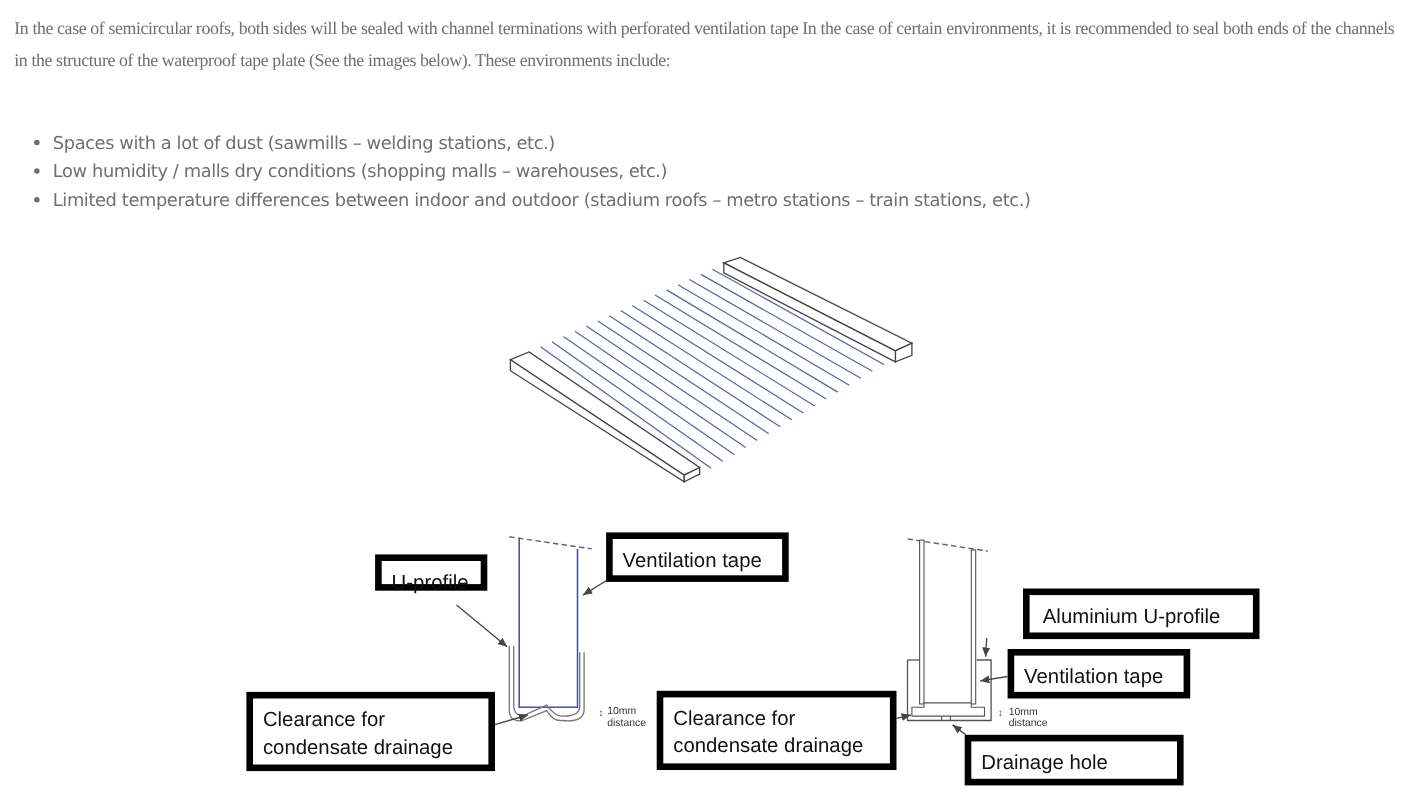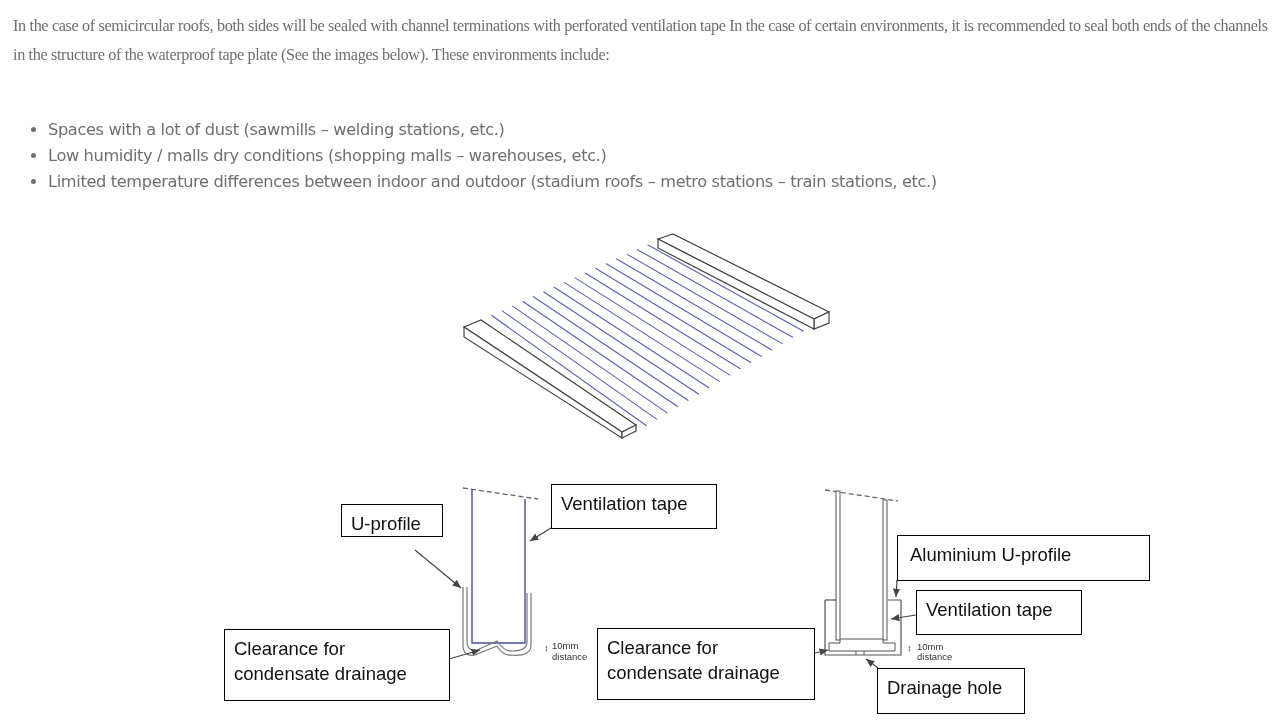--- a/index.html
+++ b/index.html
@@ -10,21 +10,21 @@
     color: #6f6f6f; letter-spacing: -0.35px; margin: 0;
   }
   .bullets {
     position: absolute; left: 26px; top: 117px; margin: 0; padding: 0 0 0 22px;
     font-family: "DejaVu Sans", sans-serif; font-size: 16.2px; line-height: 26px;
     color: #6f6f6f; letter-spacing: -0.35px;
   }
   .bullets li { padding-left: 0; }
   svg.fig { position: absolute; left: 0; top: 0; }
   .label-box {
-    position: absolute; background: #fff; border: 1px solid #000000;
+    position: absolute; background: #fff; border: 6px solid #000000;
     font-family: "Liberation Sans", sans-serif; font-size: 18.5px; color: #111;
     box-sizing: border-box; padding: 6px 9px; line-height: 25px;
   }
 </style>
 </head>
 <body>
 
 <p class="intro">In the case of semicircular roofs, both sides will be sealed with channel terminations with perforated ventilation tape In the case of certain environments, it is recommended to seal both ends of the channels in the structure of the waterproof tape plate (See the images below). These environments include:</p>
 
 <ul class="bullets">
@@ -104,16 +104,16 @@
     <text x="907" y="651" font-family="Liberation Sans, sans-serif" font-size="9" fill="#333">↕</text>
     <text x="917" y="650" font-family="Liberation Sans, sans-serif" font-size="9.5" fill="#333">10mm</text>
     <text x="917" y="660" font-family="Liberation Sans, sans-serif" font-size="9.5" fill="#333">distance</text>
   </g>
 </svg>
 
 <div class="label-box" style="left:341px;top:504px;width:102px;height:33px;">U-profile</div>
 <div class="label-box" style="left:551px;top:484px;width:166px;height:45px;">Ventilation tape</div>
 <div class="label-box" style="left:224px;top:629px;width:226px;height:72px;">Clearance for condensate drainage</div>
 
-<div class="label-box" style="left:897px;top:535px;width:253px;height:46px;padding-left:12px;">Aluminium U-profile</div>
+<div class="label-box" style="left:930px;top:535px;width:215px;height:46px;padding-left:12px;">Aluminium U-profile</div>
 <div class="label-box" style="left:916px;top:590px;width:166px;height:45px;">Ventilation tape</div>
 <div class="label-box" style="left:597px;top:628px;width:218px;height:72px;">Clearance for condensate drainage</div>
-<div class="label-box" style="left:877px;top:668px;width:148px;height:46px;">Drainage hole</div>
+<div class="label-box" style="left:877px;top:668px;width:199px;height:46px;">Drainage hole</div>
 
 </body></html>

